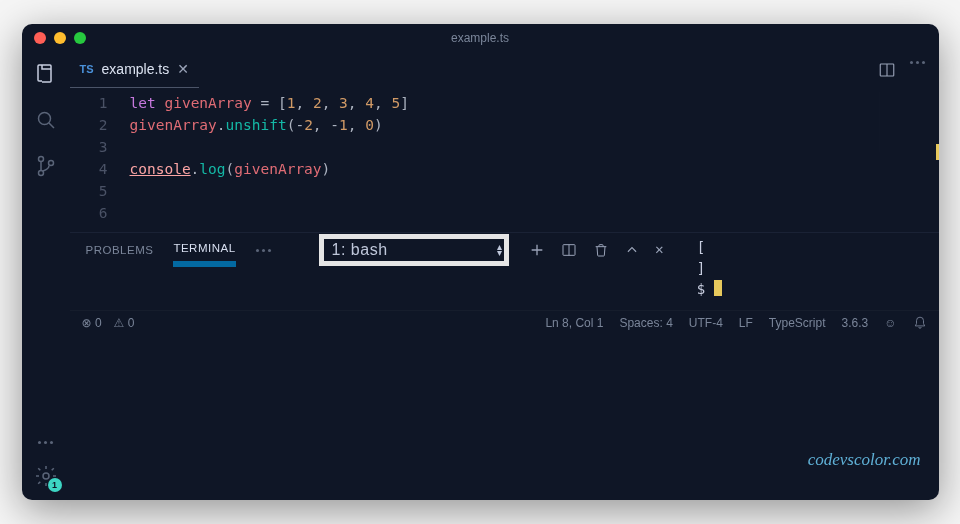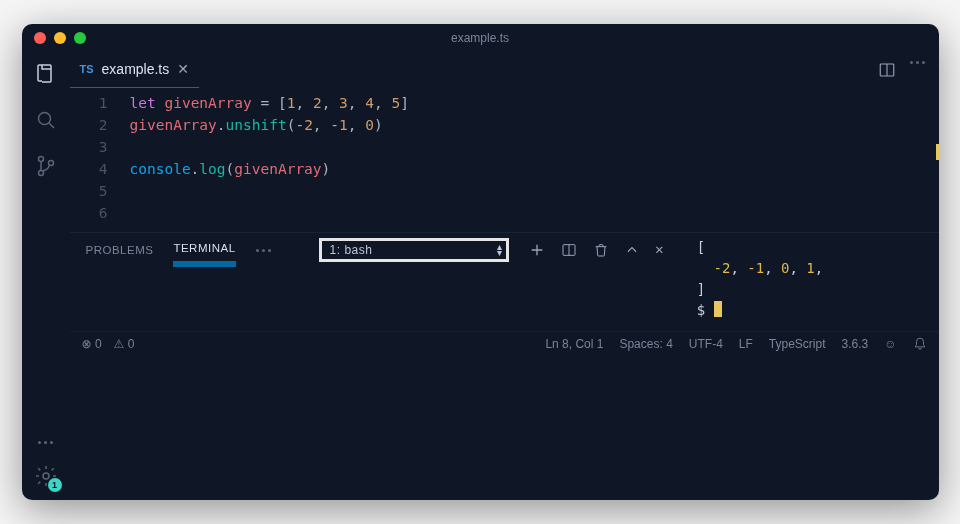--- a/index.html
+++ b/index.html
@@ -146,21 +146,21 @@
   right: 0;
   top: 56px;
   width: 3px;
   height: 16px;
   background: #e6c85c;
 }
 .kw { color: #c678dd; }
 .var { color: #e06c75; }
 .num { color: #d19a66; }
 .fn { color: #14b8a6; }
-.obj { color: #0ea5e9; }
+.obj { color: #fca5a5; text-decoration: underline; }
 .plain { color: #abb2bf; }
 .punct { color: #abb2bf; }
 
 .panel {
   border-top: 1px solid #1a2235;
   display: flex;
   flex-direction: row;
   flex: 0 0 auto;
 }
 .panel-header {
@@ -176,23 +176,23 @@
 .panel-tab { cursor: pointer; }
 .panel-tab.active {
   color: #d8dff0;
   border-bottom: 6px solid #0369a1;
   padding-bottom: 7px;
   margin-bottom: -8px;
 }
 .panel-select {
   margin-left: 28px;
   background: transparent;
-  border: 3px solid #e5e5e5;
+  border: 5px solid #e5e5e5;
   color: #bfc7da;
-  font-size: 12px;
+  font-size: 16px;
   padding: 2px 22px 2px 8px;
   width: 190px;
   position: relative;
 }
 .panel-select::after {
   content: "";
 }
 .select-wrap { position: relative; margin-left: 28px; }
 .select-caret {
   position: absolute;
@@ -378,21 +378,20 @@
             <span>
                 <svg width="14" height="14" viewBox="0 0 24 24" fill="none" stroke="currentColor" stroke-width="2">
                   <path d="M5 15l7-7 7 7"></path>
                 </svg>
               </span>
             <span>✕</span>
           </div>
         </div>
         <div class="terminal-body">
           <div>[</div>
-          <div id="term-row1">&nbsp;&nbsp;<span class="term-num">-2</span>, <span class="term-num">-1</span>, <span class="term-num">0</span>, <span class="term-num">1</span>,</div>
           <div>]</div>
           <div><span>$</span> <span class="cursor"></span></div>
         </div>
       </div>
 
       <div class="statusbar">
         <div class="status-left">
           <span>⊗ <span>0</span></span>
           <span>⚠ <span>0</span></span>
         </div>
@@ -408,13 +407,14 @@
               <svg width="14" height="14" viewBox="0 0 24 24" fill="none" stroke="currentColor" stroke-width="1.5">
                 <path d="M6 8a6 6 0 1 1 12 0v5l2 4H4l2-4V8zM10 19a2 2 0 0 0 4 0"></path>
               </svg>
             </span>
         </div>
       </div>
 
     </div>
   </div>
 
+  <div class="watermark">codevscolor.com</div>
 </div>
 
 </body></html>

